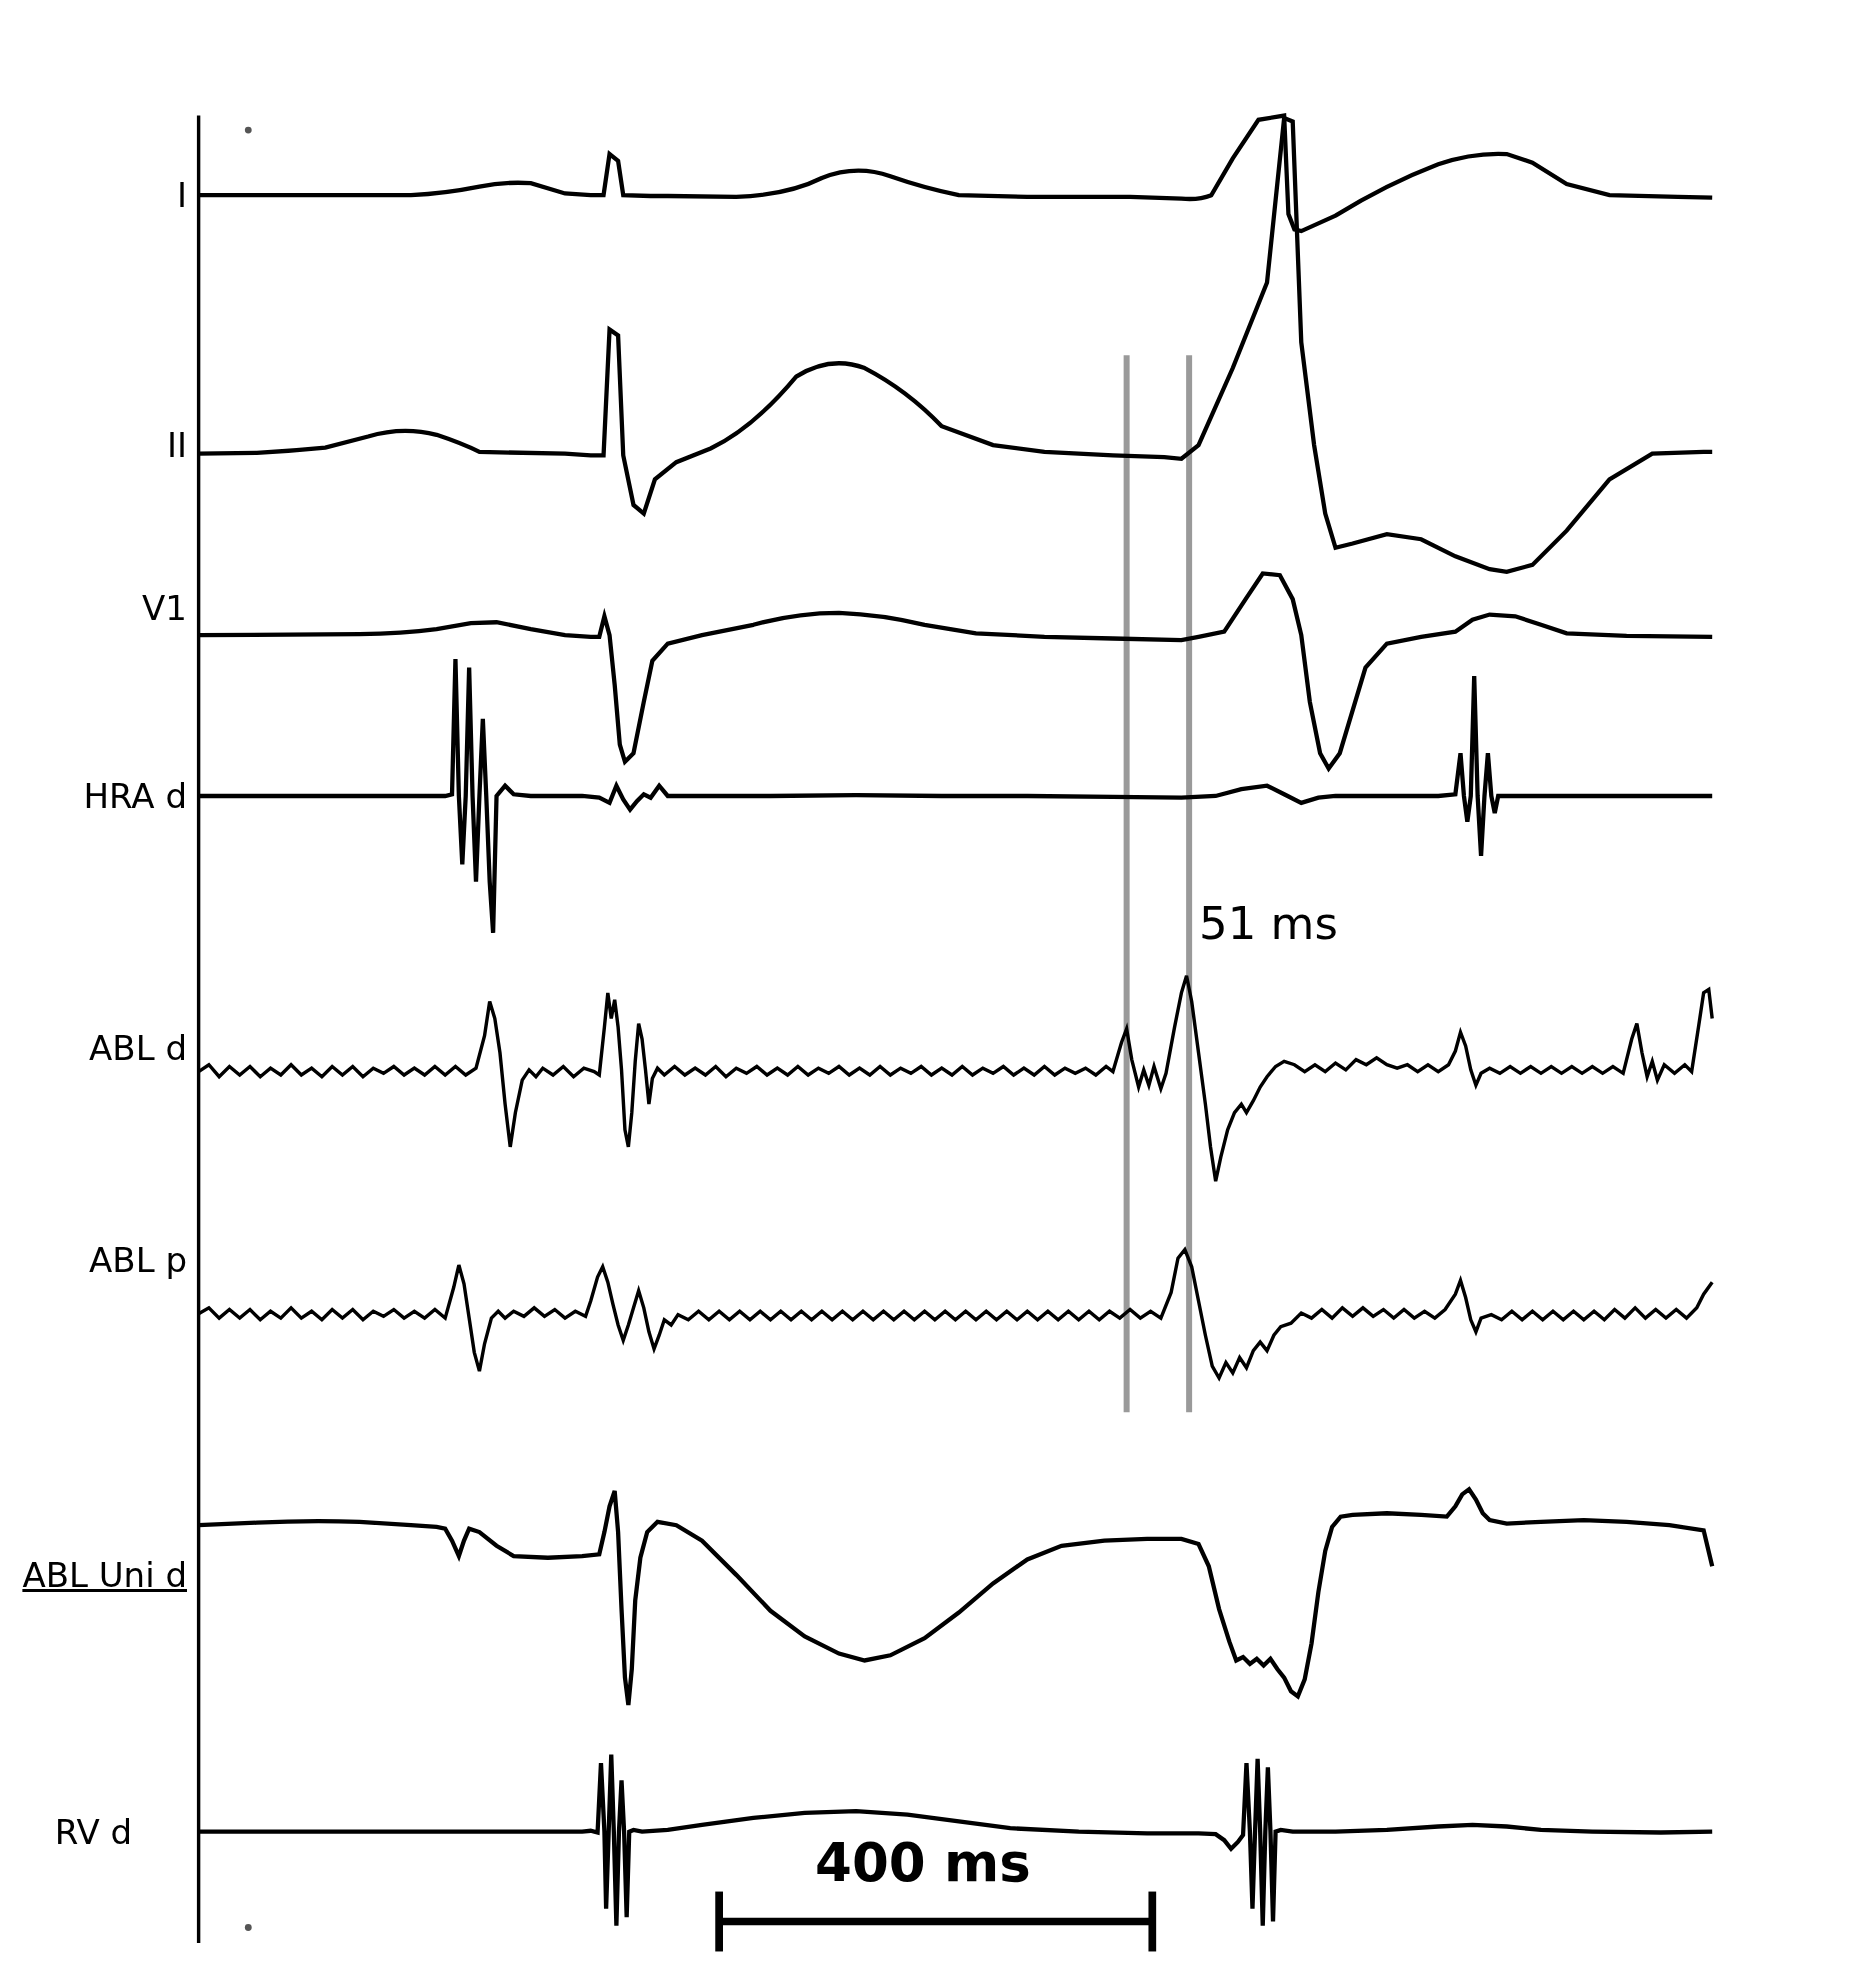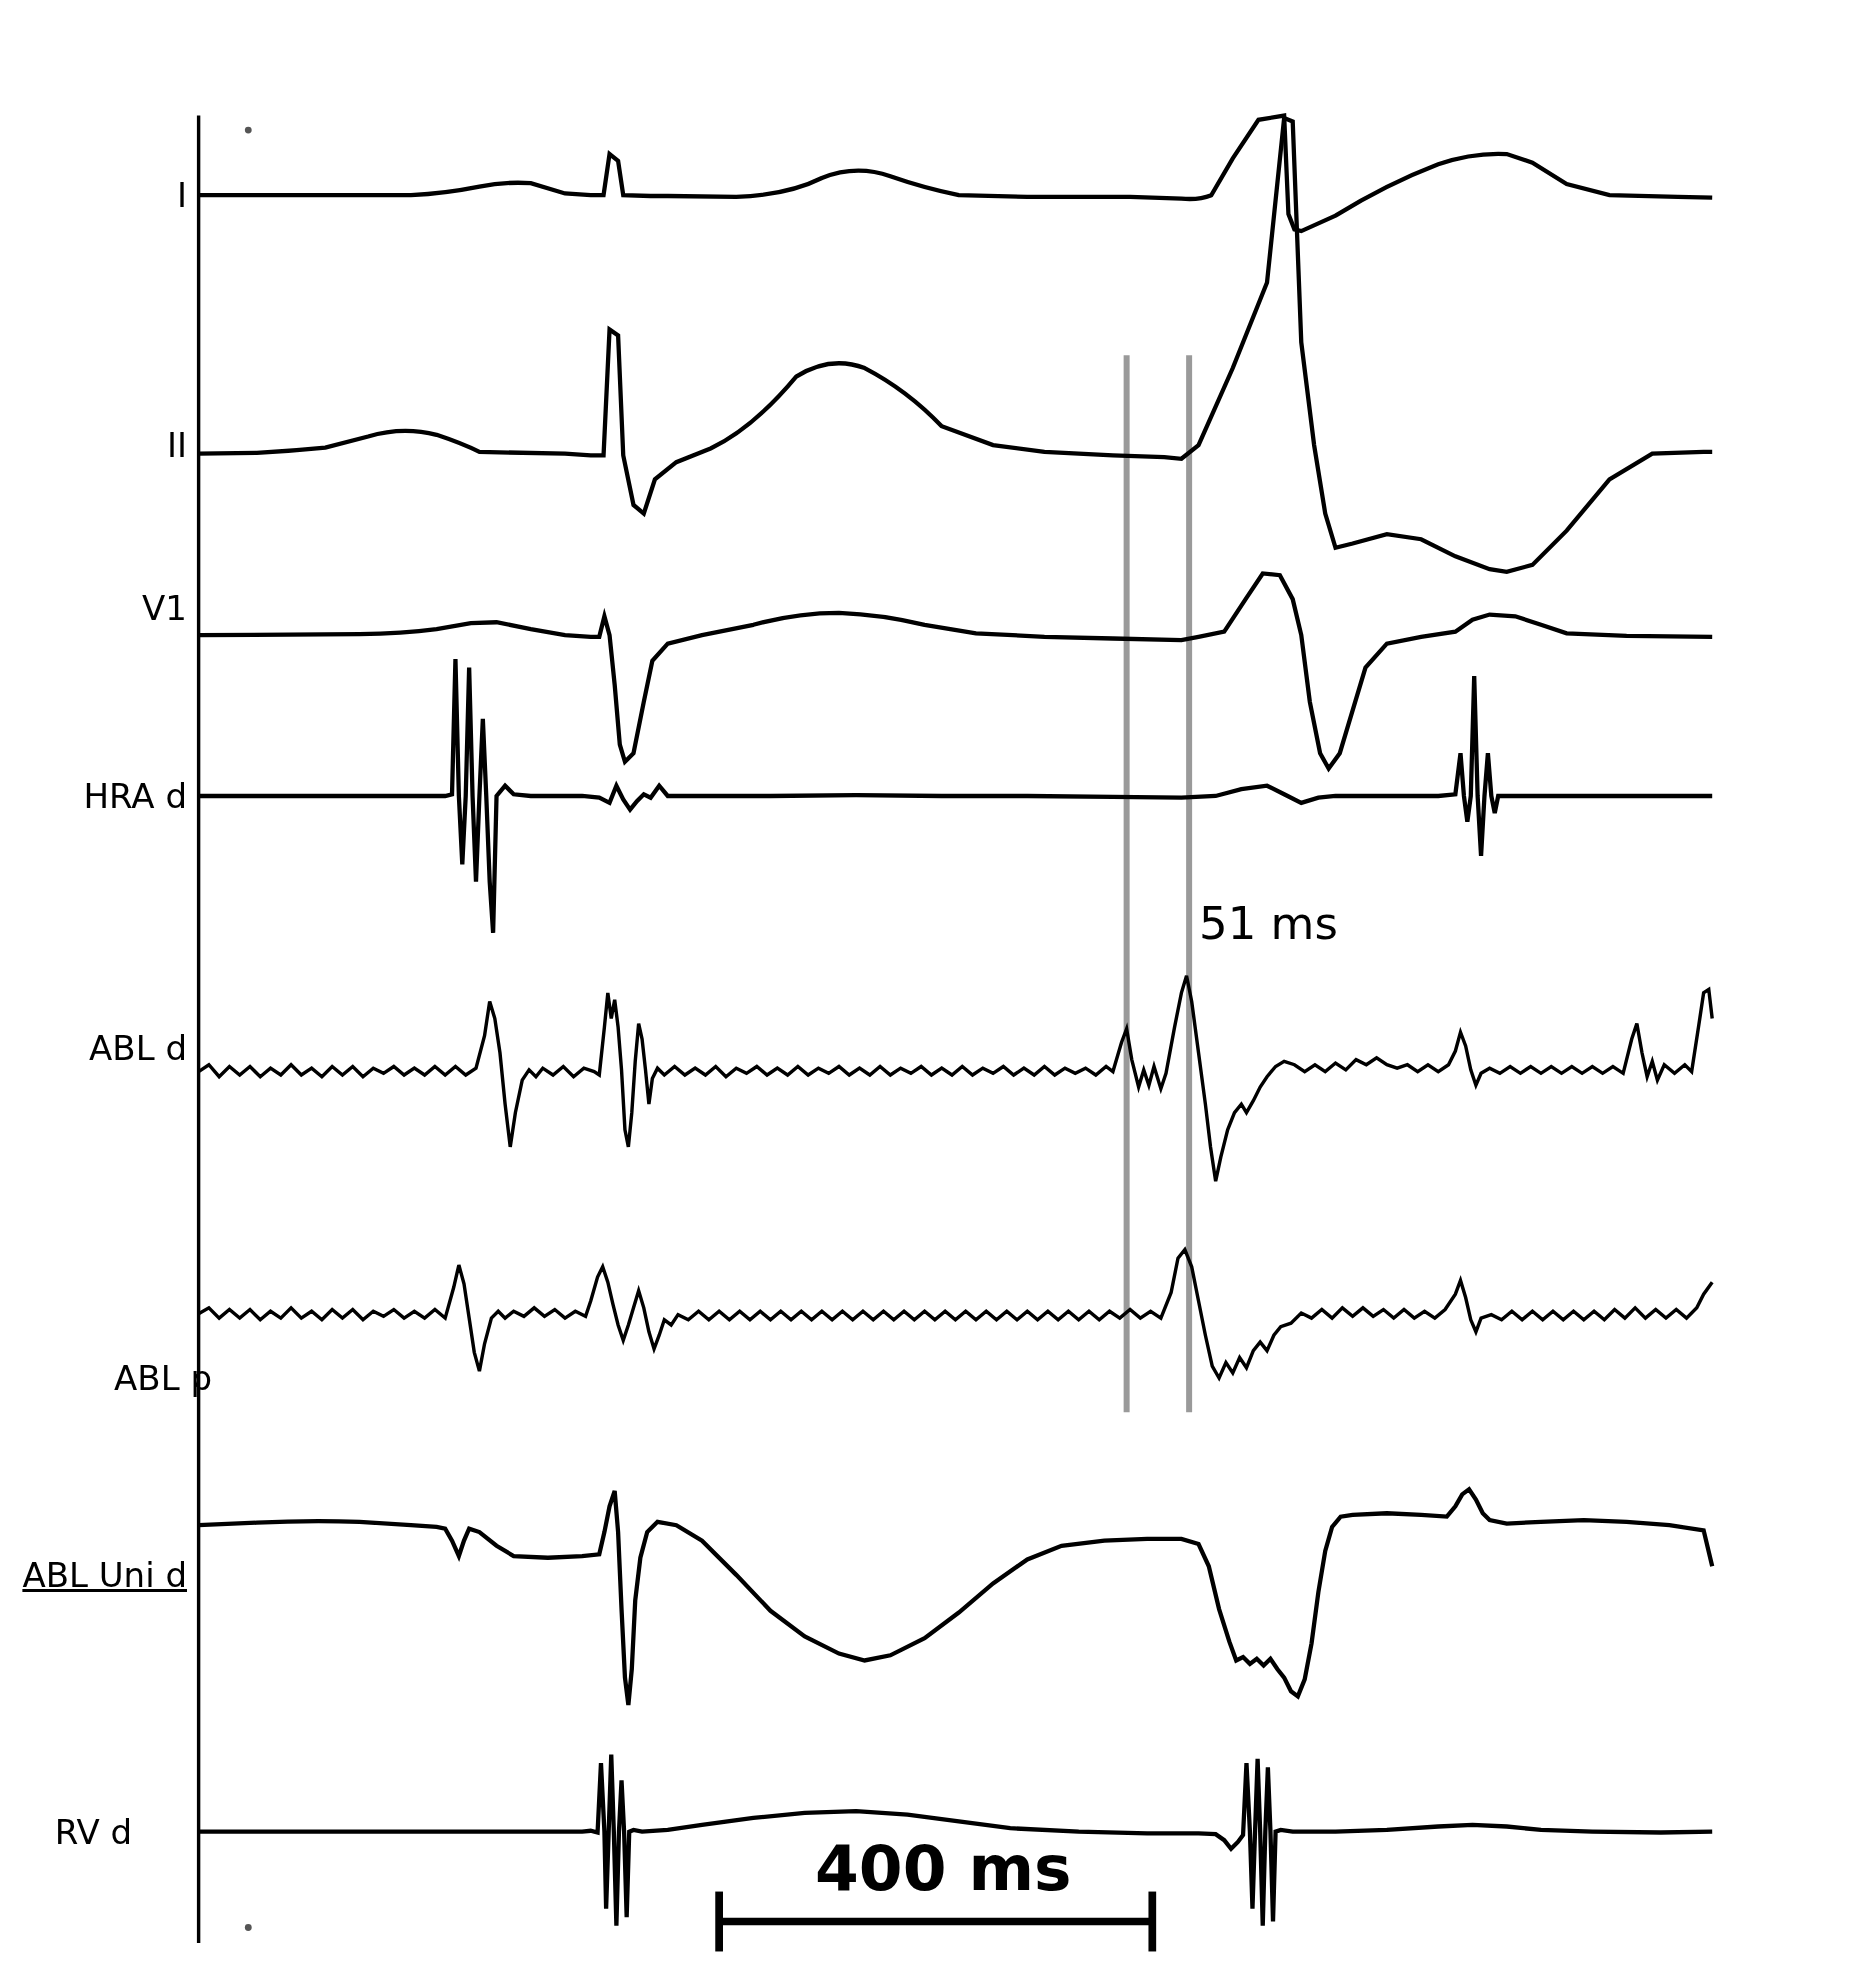--- a/index.html
+++ b/index.html
@@ -30,21 +30,21 @@
     position: absolute;
     font-family: "DejaVu Sans", sans-serif;
     font-size: 45px;
     font-weight: normal;
     color: #000000;
     white-space: nowrap;
   }
   .scale-label {
     position: absolute;
     font-family: "DejaVu Sans", sans-serif;
-    font-size: 63px;
+    font-size: 53px;
     font-weight: bold;
     color: #000000;
     white-space: nowrap;
   }
   svg.layer {
     position: absolute;
     left: 0;
     top: 0;
     width: 1874px;
     height: 1978px;
@@ -195,21 +195,21 @@
       <line x1="840" y1="2210" x2="840" y2="2280" stroke="#000000" stroke-width="9"></line>
       <line x1="1346" y1="2210" x2="1346" y2="2280" stroke="#000000" stroke-width="9"></line>
     </g>
   </svg>
 
   <div class="trace-label" style="left:0; top:195px; width:187px;">I</div>
   <div class="trace-label" style="left:0; top:445px; width:187px;text-align:right;">II</div>
   <div class="trace-label" style="left:0; top:608px; width:187px;">V1</div>
   <div class="trace-label" style="left:0; top:796px; width:187px;">HRA d</div>
   <div class="trace-label" style="left:0; top:1048px; width:187px;">ABL d</div>
-  <div class="trace-label" style="left:0; top:1378px; width:187px;padding-left:25px;">ABL p</div>
+  <div class="trace-label" style="left:0; top:1260px; width:187px;">ABL p</div>
   <div class="trace-label" style="left:0; top:1575px; width:187px;text-decoration:underline;">ABL Uni d</div>
   <div class="trace-label" style="left:0; top:1832px; width:187px;text-align:center;">RV d</div>
 
   <div class="caliper-label" style="left:1199px; top:897px;">51 ms</div>
 
   <div class="scale-label" style="left:815px; top:1832px;">400 ms</div>
 
 </div>
 
 

